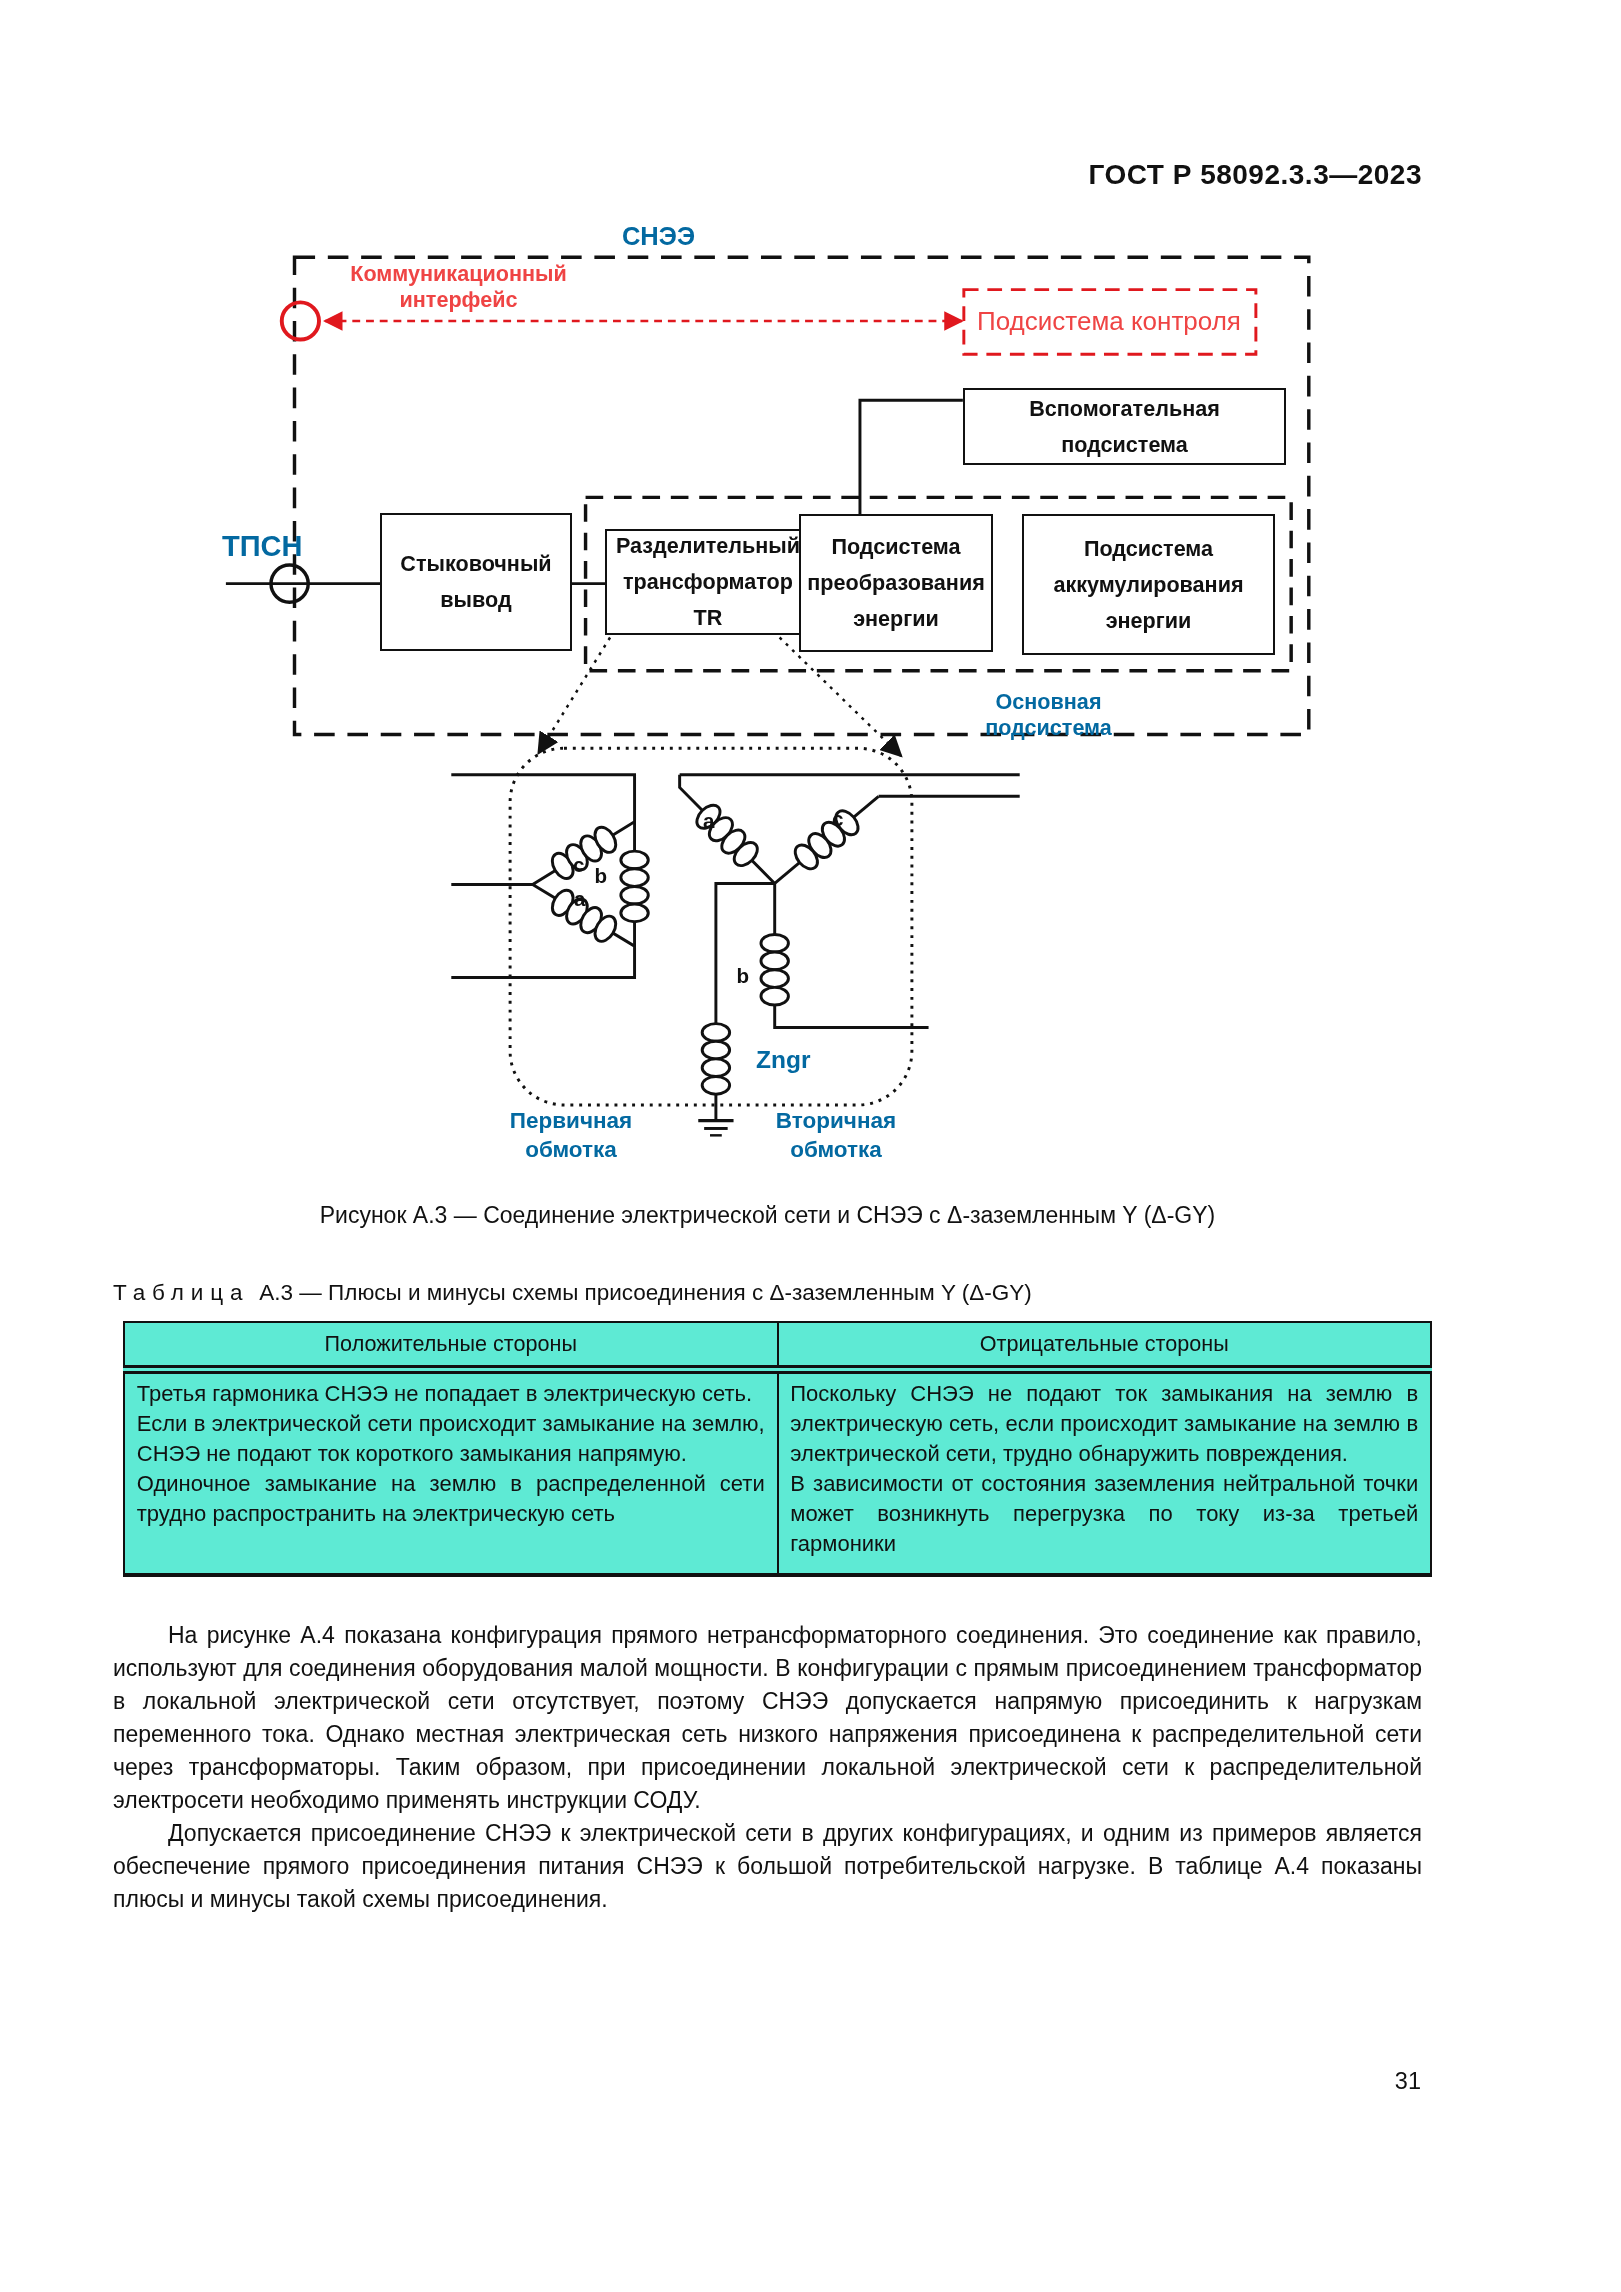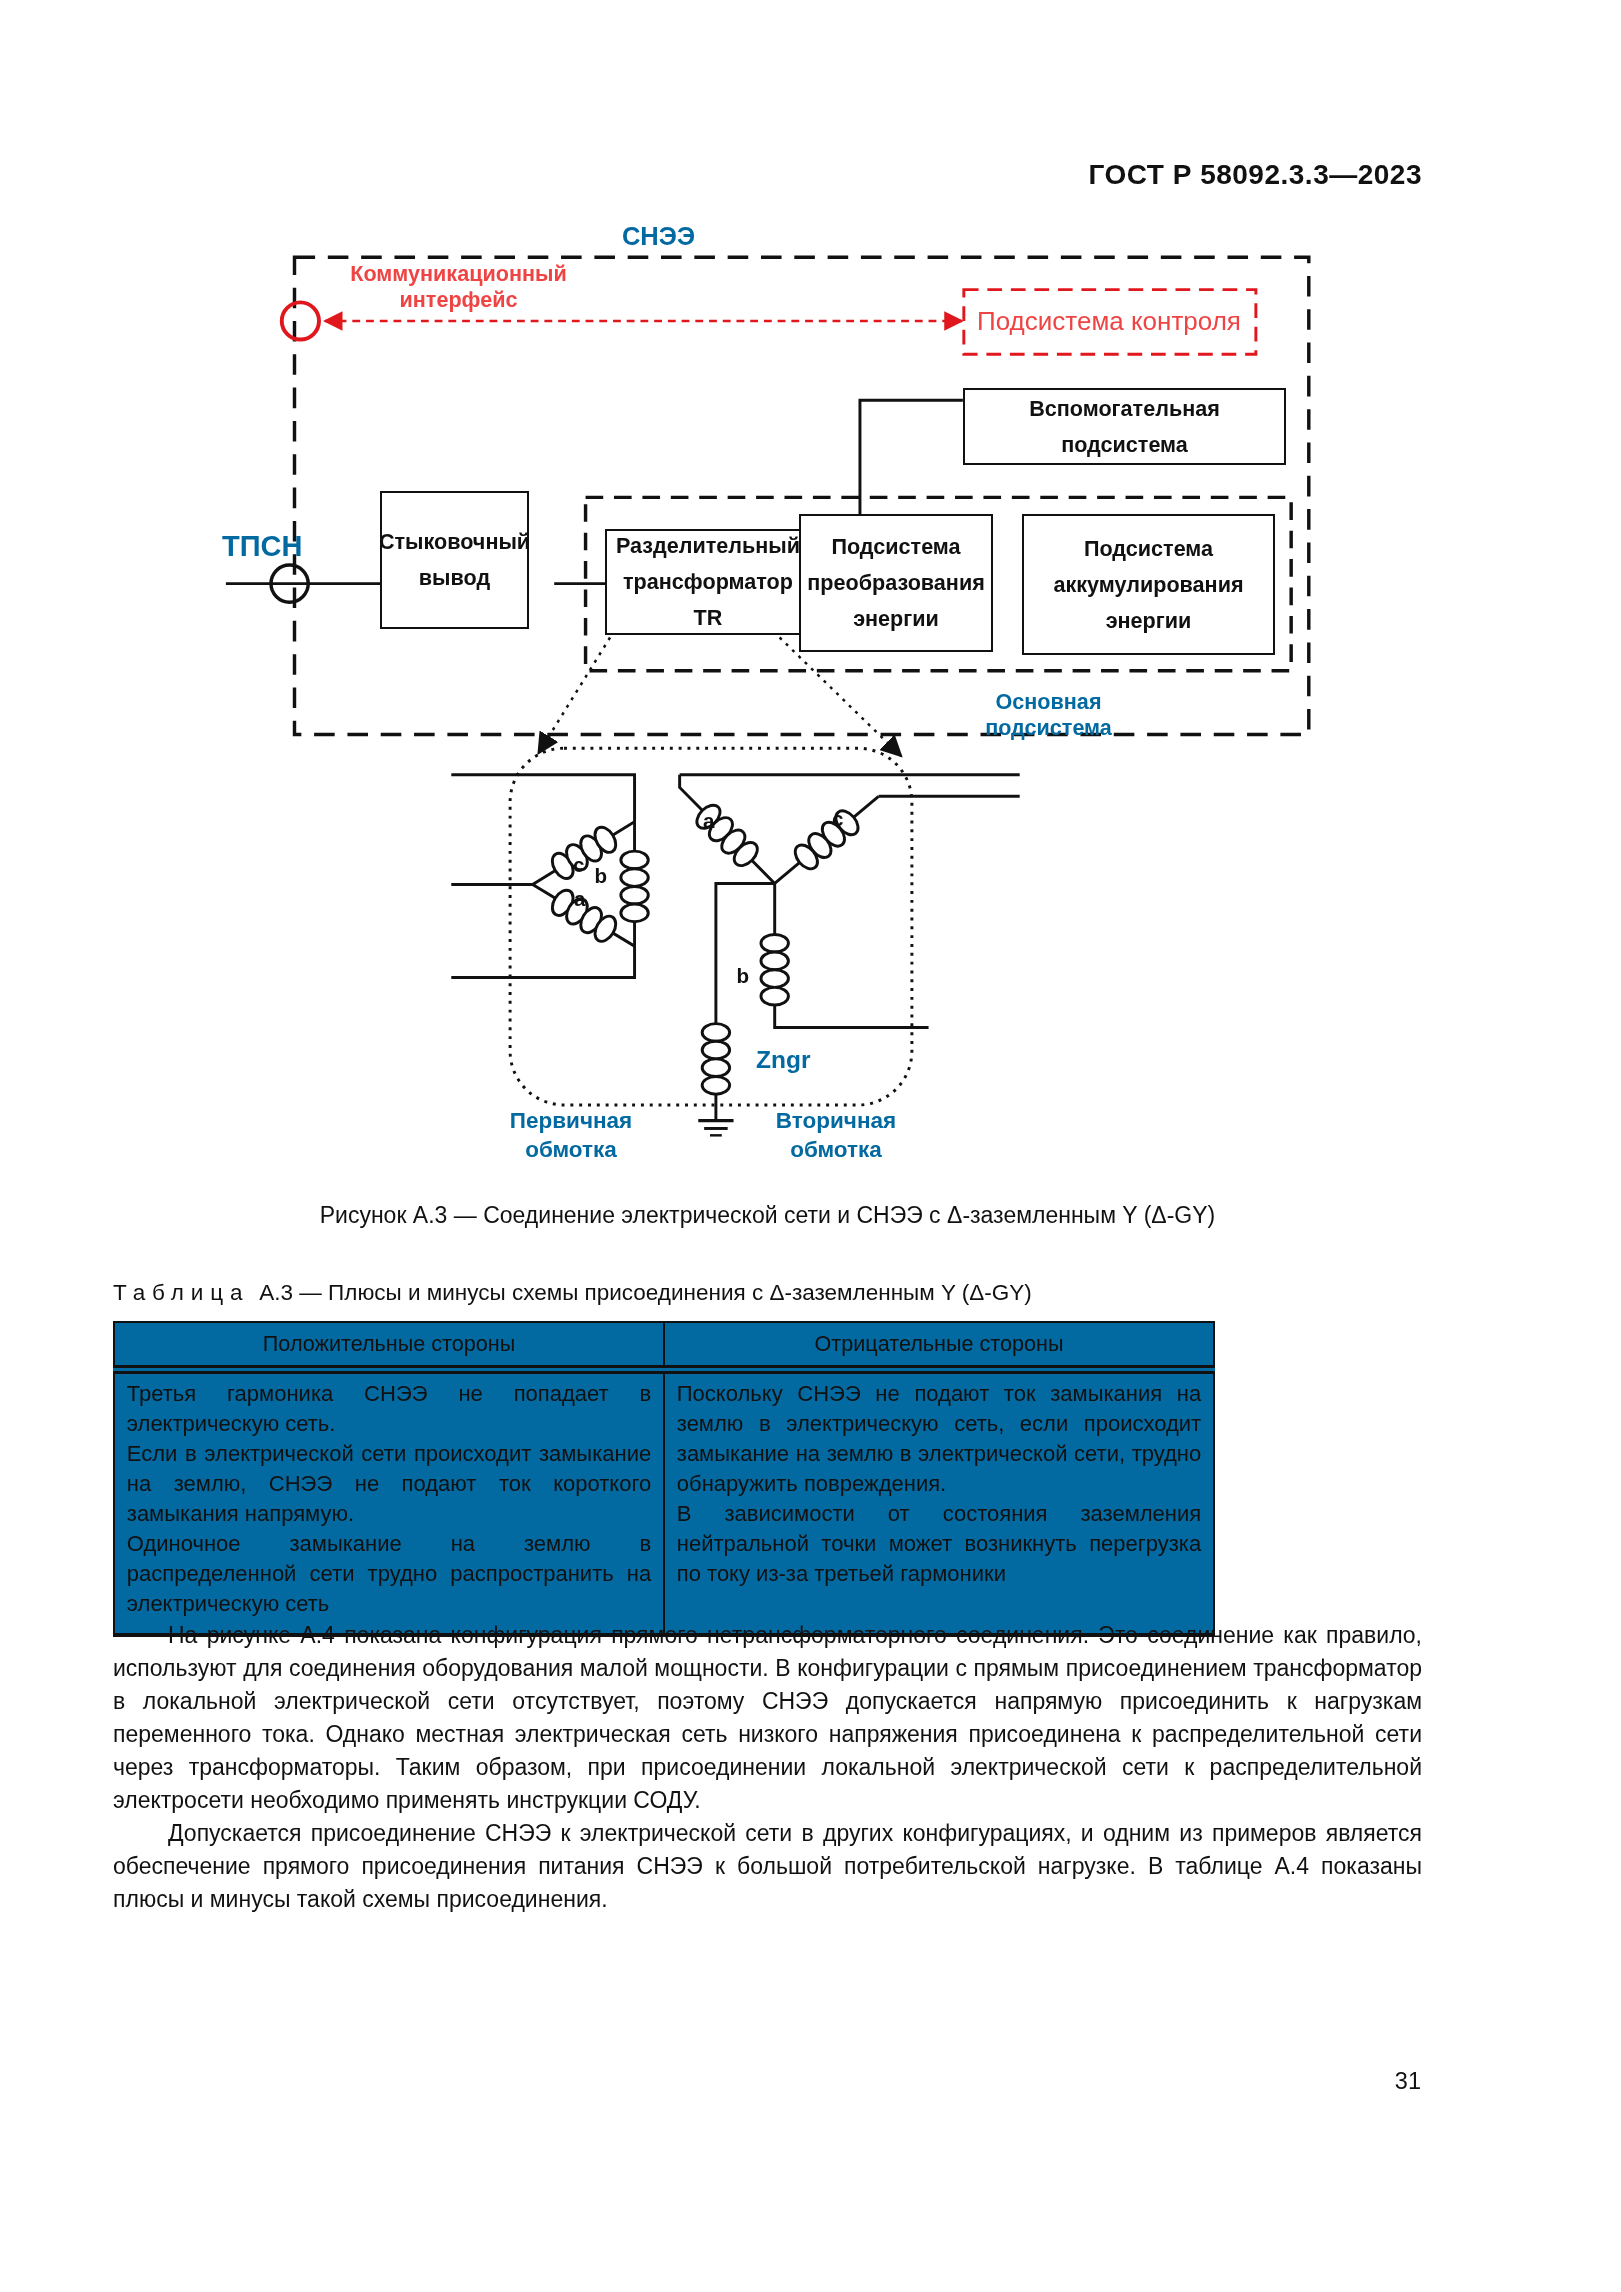--- a/index.html
+++ b/index.html
@@ -27,40 +27,40 @@
     text-align:center;font-weight:bold;font-size:21.6px;line-height:36px;
     white-space:pre-line;box-sizing:border-box;
   }
   .red{color:#ef4444;}
   .snee-label{left:580px;top:224px;width:157px;font-size:25.5px;}
   .comm-label{left:326px;top:261px;width:265px;}
   .control-text{left:963px;top:289px;width:292px;height:65px;position:absolute;
     display:flex;align-items:center;justify-content:center;font-weight:normal;font-size:26px;}
   .aux-box{left:963px;top:388px;width:323px;height:77px;}
   .tpsn-label{left:222px;top:534px;width:78px;font-size:29px;text-align:right;}
-  .docking-box{left:380px;top:491px;width:149px;height:138px;}
+  .docking-box{left:380px;top:513px;width:192px;height:138px;}
   .tr-box{left:605px;top:529px;width:206px;height:106px;}
   .conv-box{left:799px;top:514px;width:194px;height:138px;}
   .stor-box{left:1022px;top:514px;width:253px;height:141px;}
   .main-sub-label{left:931px;top:689px;width:235px;}
   .zngr-label{left:735px;top:1047px;width:78px;font-size:24.5px;text-align:left;margin-left:21px;}
   .phase{position:absolute;width:23.5px;font-size:20.6px;font-weight:bold;text-align:center;}
   .wind-label{font-size:22.5px;line-height:29px;}
   .primary-label{left:485px;top:1106px;width:172px;}
   .secondary-label{left:750px;top:1106px;width:172px;}
   .fig-caption{
     position:absolute;left:113px;top:1202px;width:1309px;
     text-align:center;font-size:23px;
   }
   .tbl-caption{position:absolute;left:113px;top:1280px;width:1309px;font-size:22.5px;}
   .tbl-caption .spaced{letter-spacing:6.9px;}
   .tbl-caption .rest{margin-left:9.8px;}
   table.t{
-    position:absolute;left:113px;top:1321px;width:1102px;
-    border-collapse:collapse;background:#0369a1;table-layout:fixed;
+    position:absolute;left:123px;top:1321px;width:1309px;
+    border-collapse:collapse;background:#5eead4;table-layout:fixed;
   }
   table.t th{
     width:50%;border:2.9px solid #111;border-bottom:9.8px double #111;
     font-weight:normal;font-size:21.6px;padding:7.8px 5.9px;text-align:center;
   }
   table.t td{
     border:2.9px solid #111;border-bottom:4.9px solid #111;
     vertical-align:top;padding:5.9px 11.8px 13.7px 11.8px;
     font-size:22px;line-height:30px;text-align:justify;
   }

